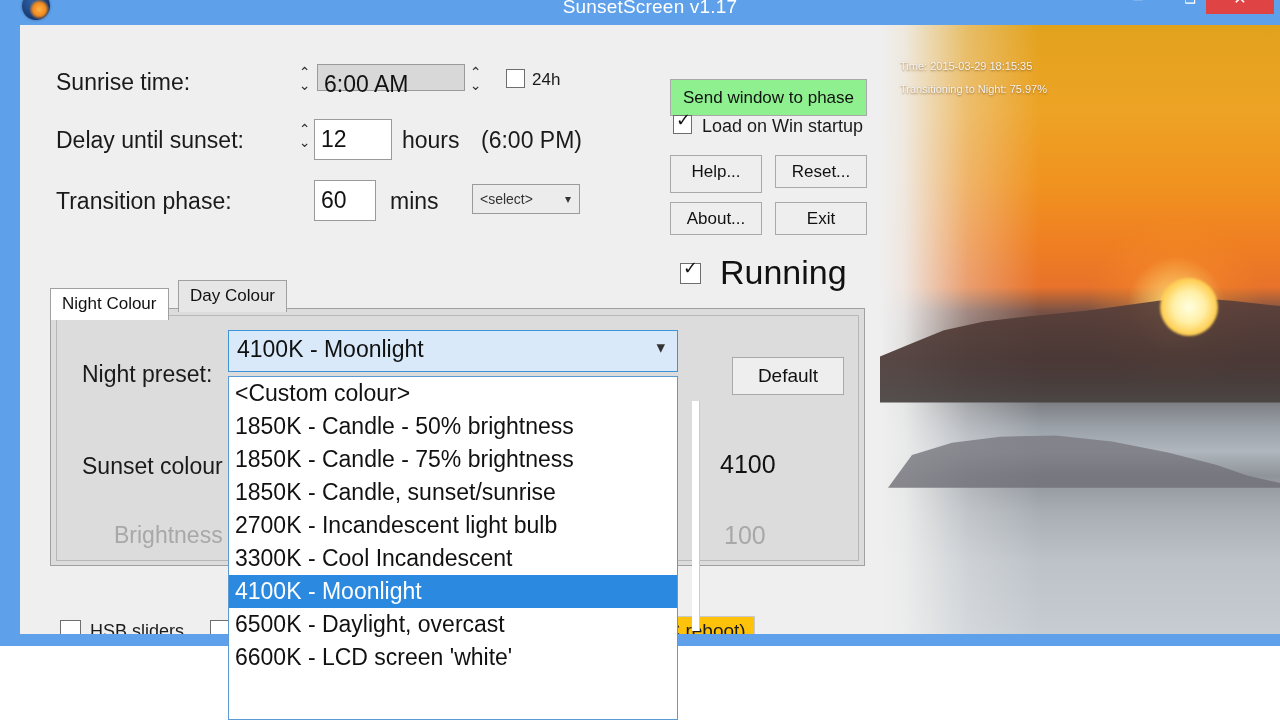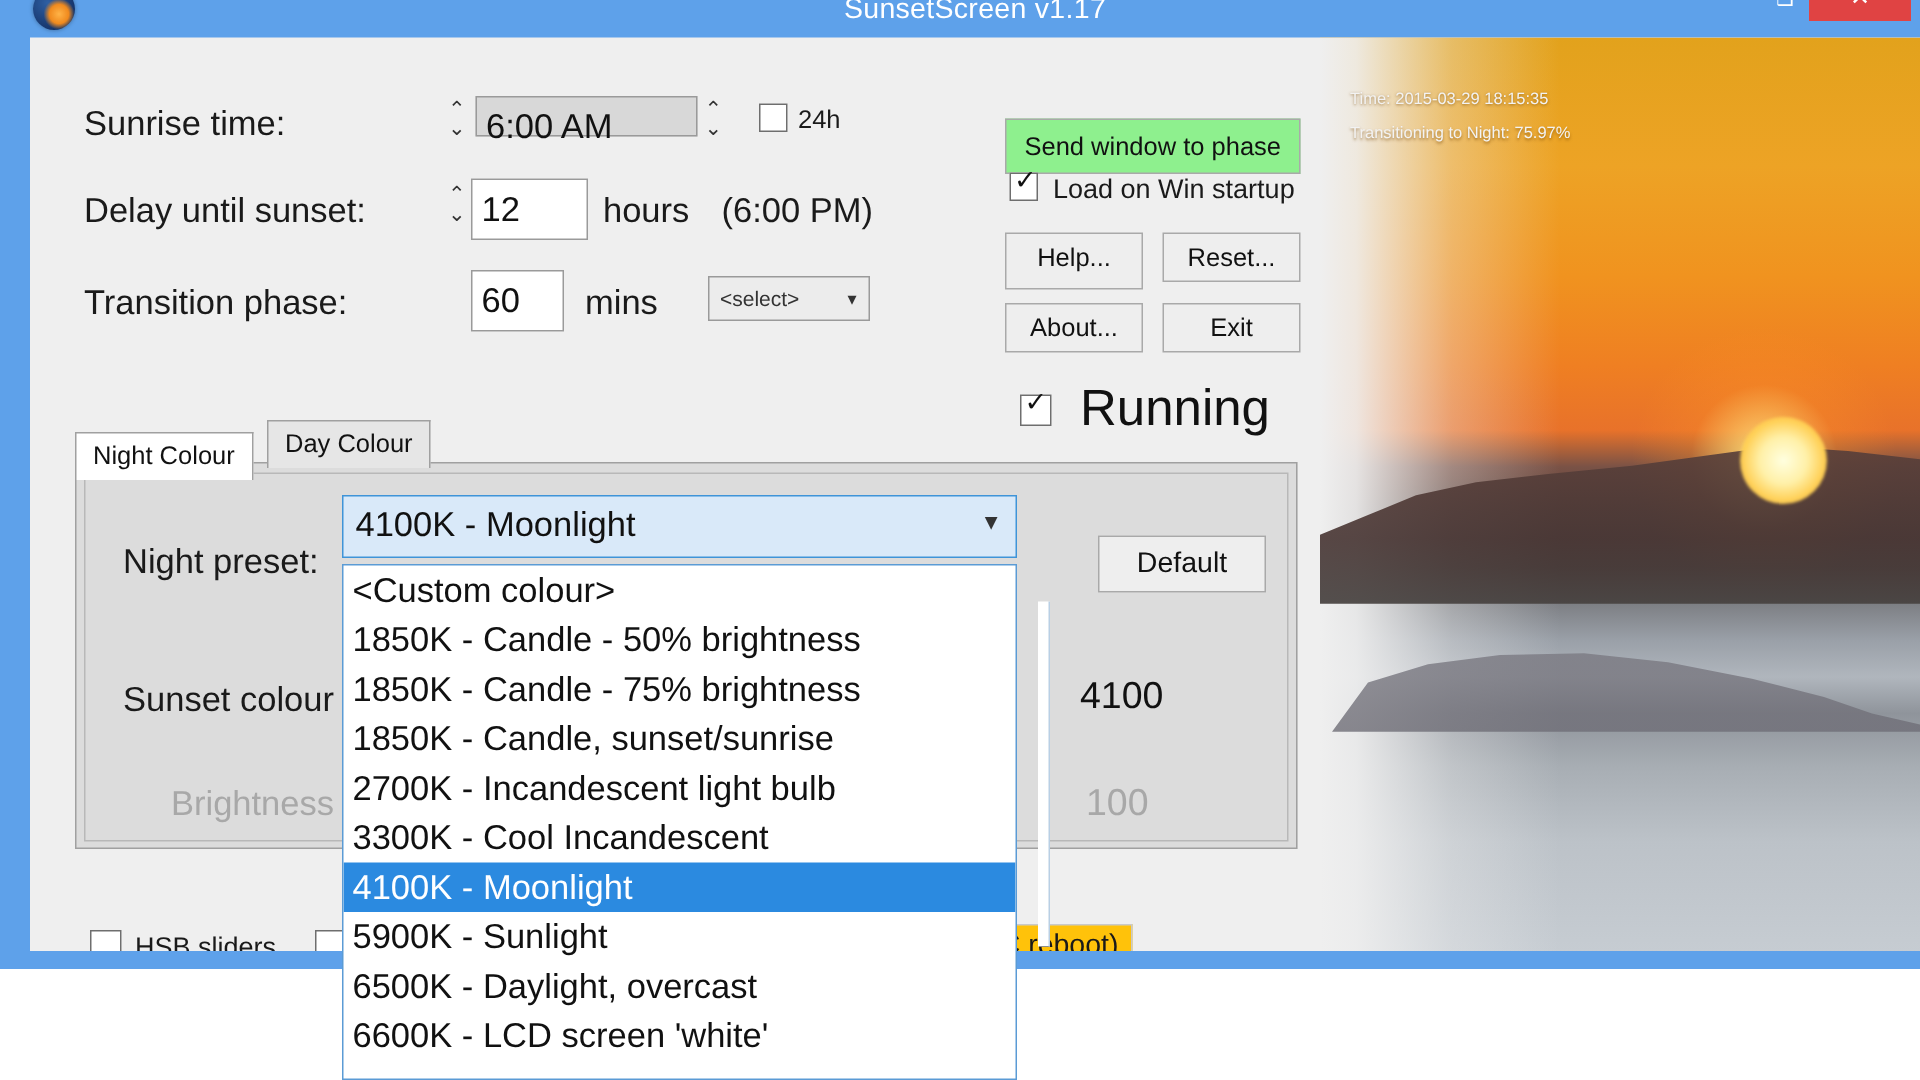--- a/index.html
+++ b/index.html
@@ -447,16 +447,15 @@
 </div>
 
 <div id="combo-list">
     <div class="opt">&lt;Custom colour&gt;</div>
     <div class="opt">1850K - Candle - 50% brightness</div>
     <div class="opt">1850K - Candle - 75% brightness</div>
     <div class="opt">1850K - Candle, sunset/sunrise</div>
     <div class="opt">2700K - Incandescent light bulb</div>
     <div class="opt">3300K - Cool Incandescent</div>
     <div class="opt sel" style="background: rgb(43, 138, 224);">4100K - Moonlight</div>
-    <div class="opt">5900K - Sunlight</div>
     <div class="opt">6500K - Daylight, overcast</div>
     <div class="opt">6600K - LCD screen 'white'</div>
   </div>
 
 </body></html>

